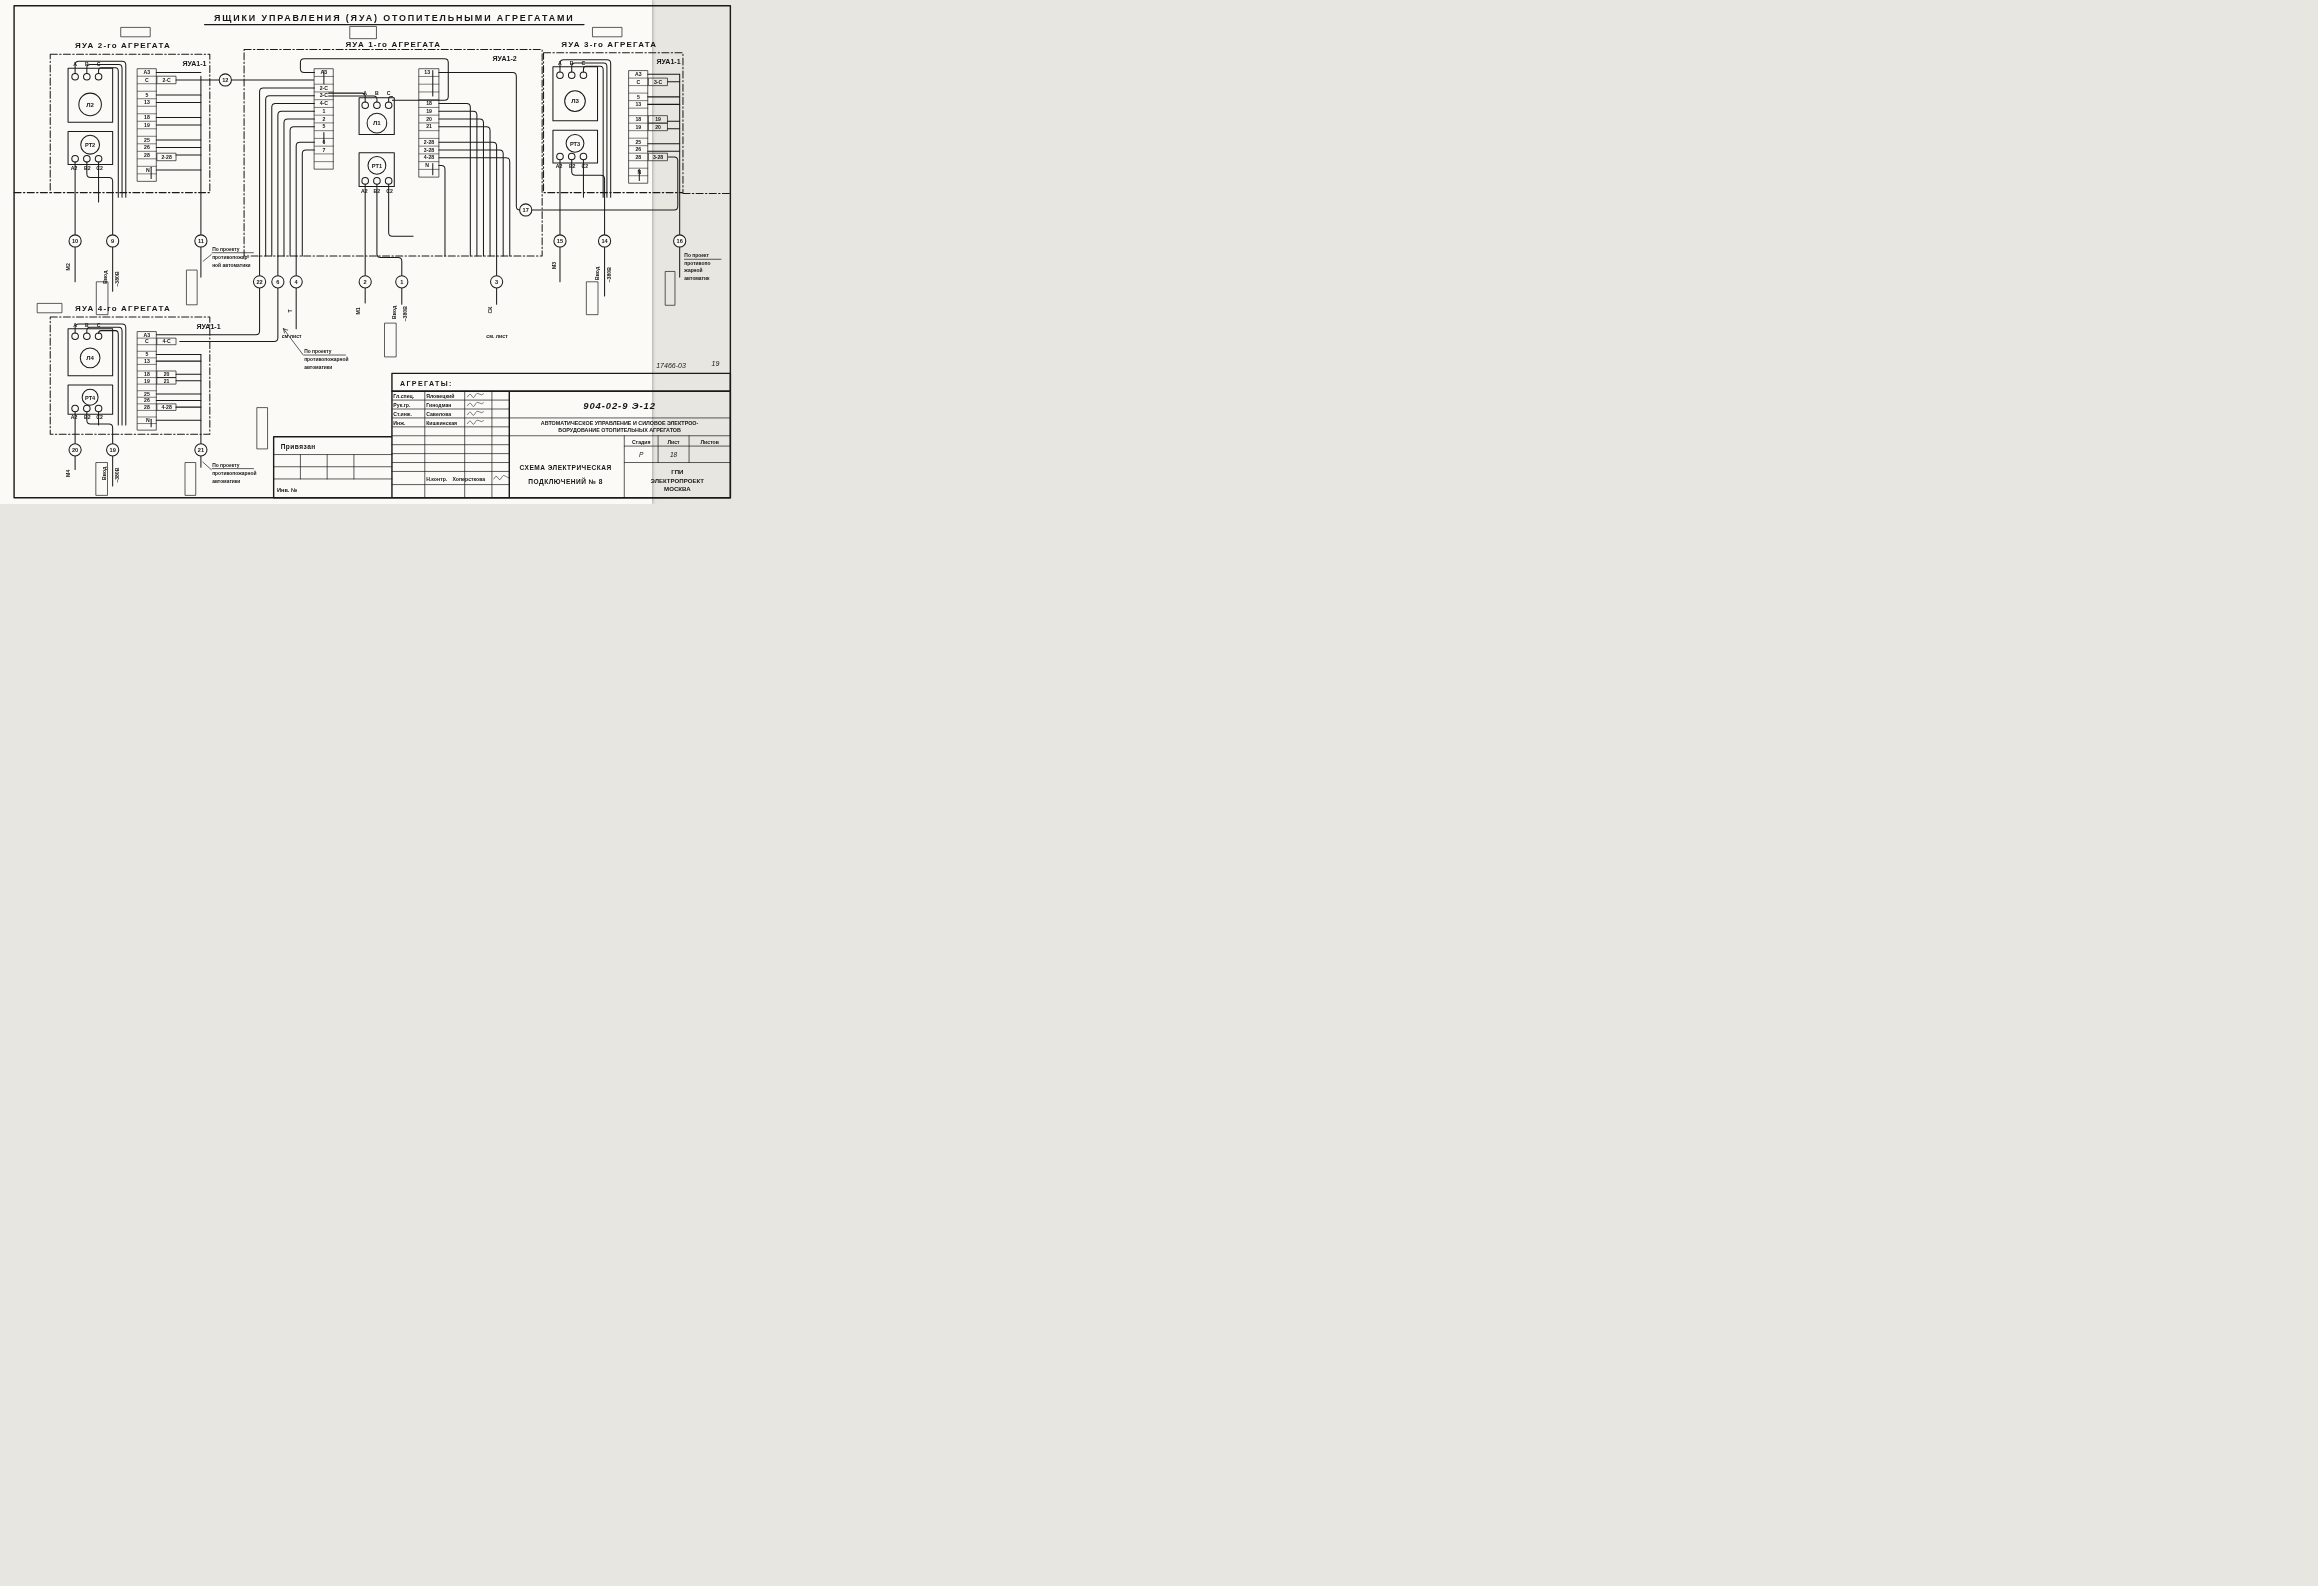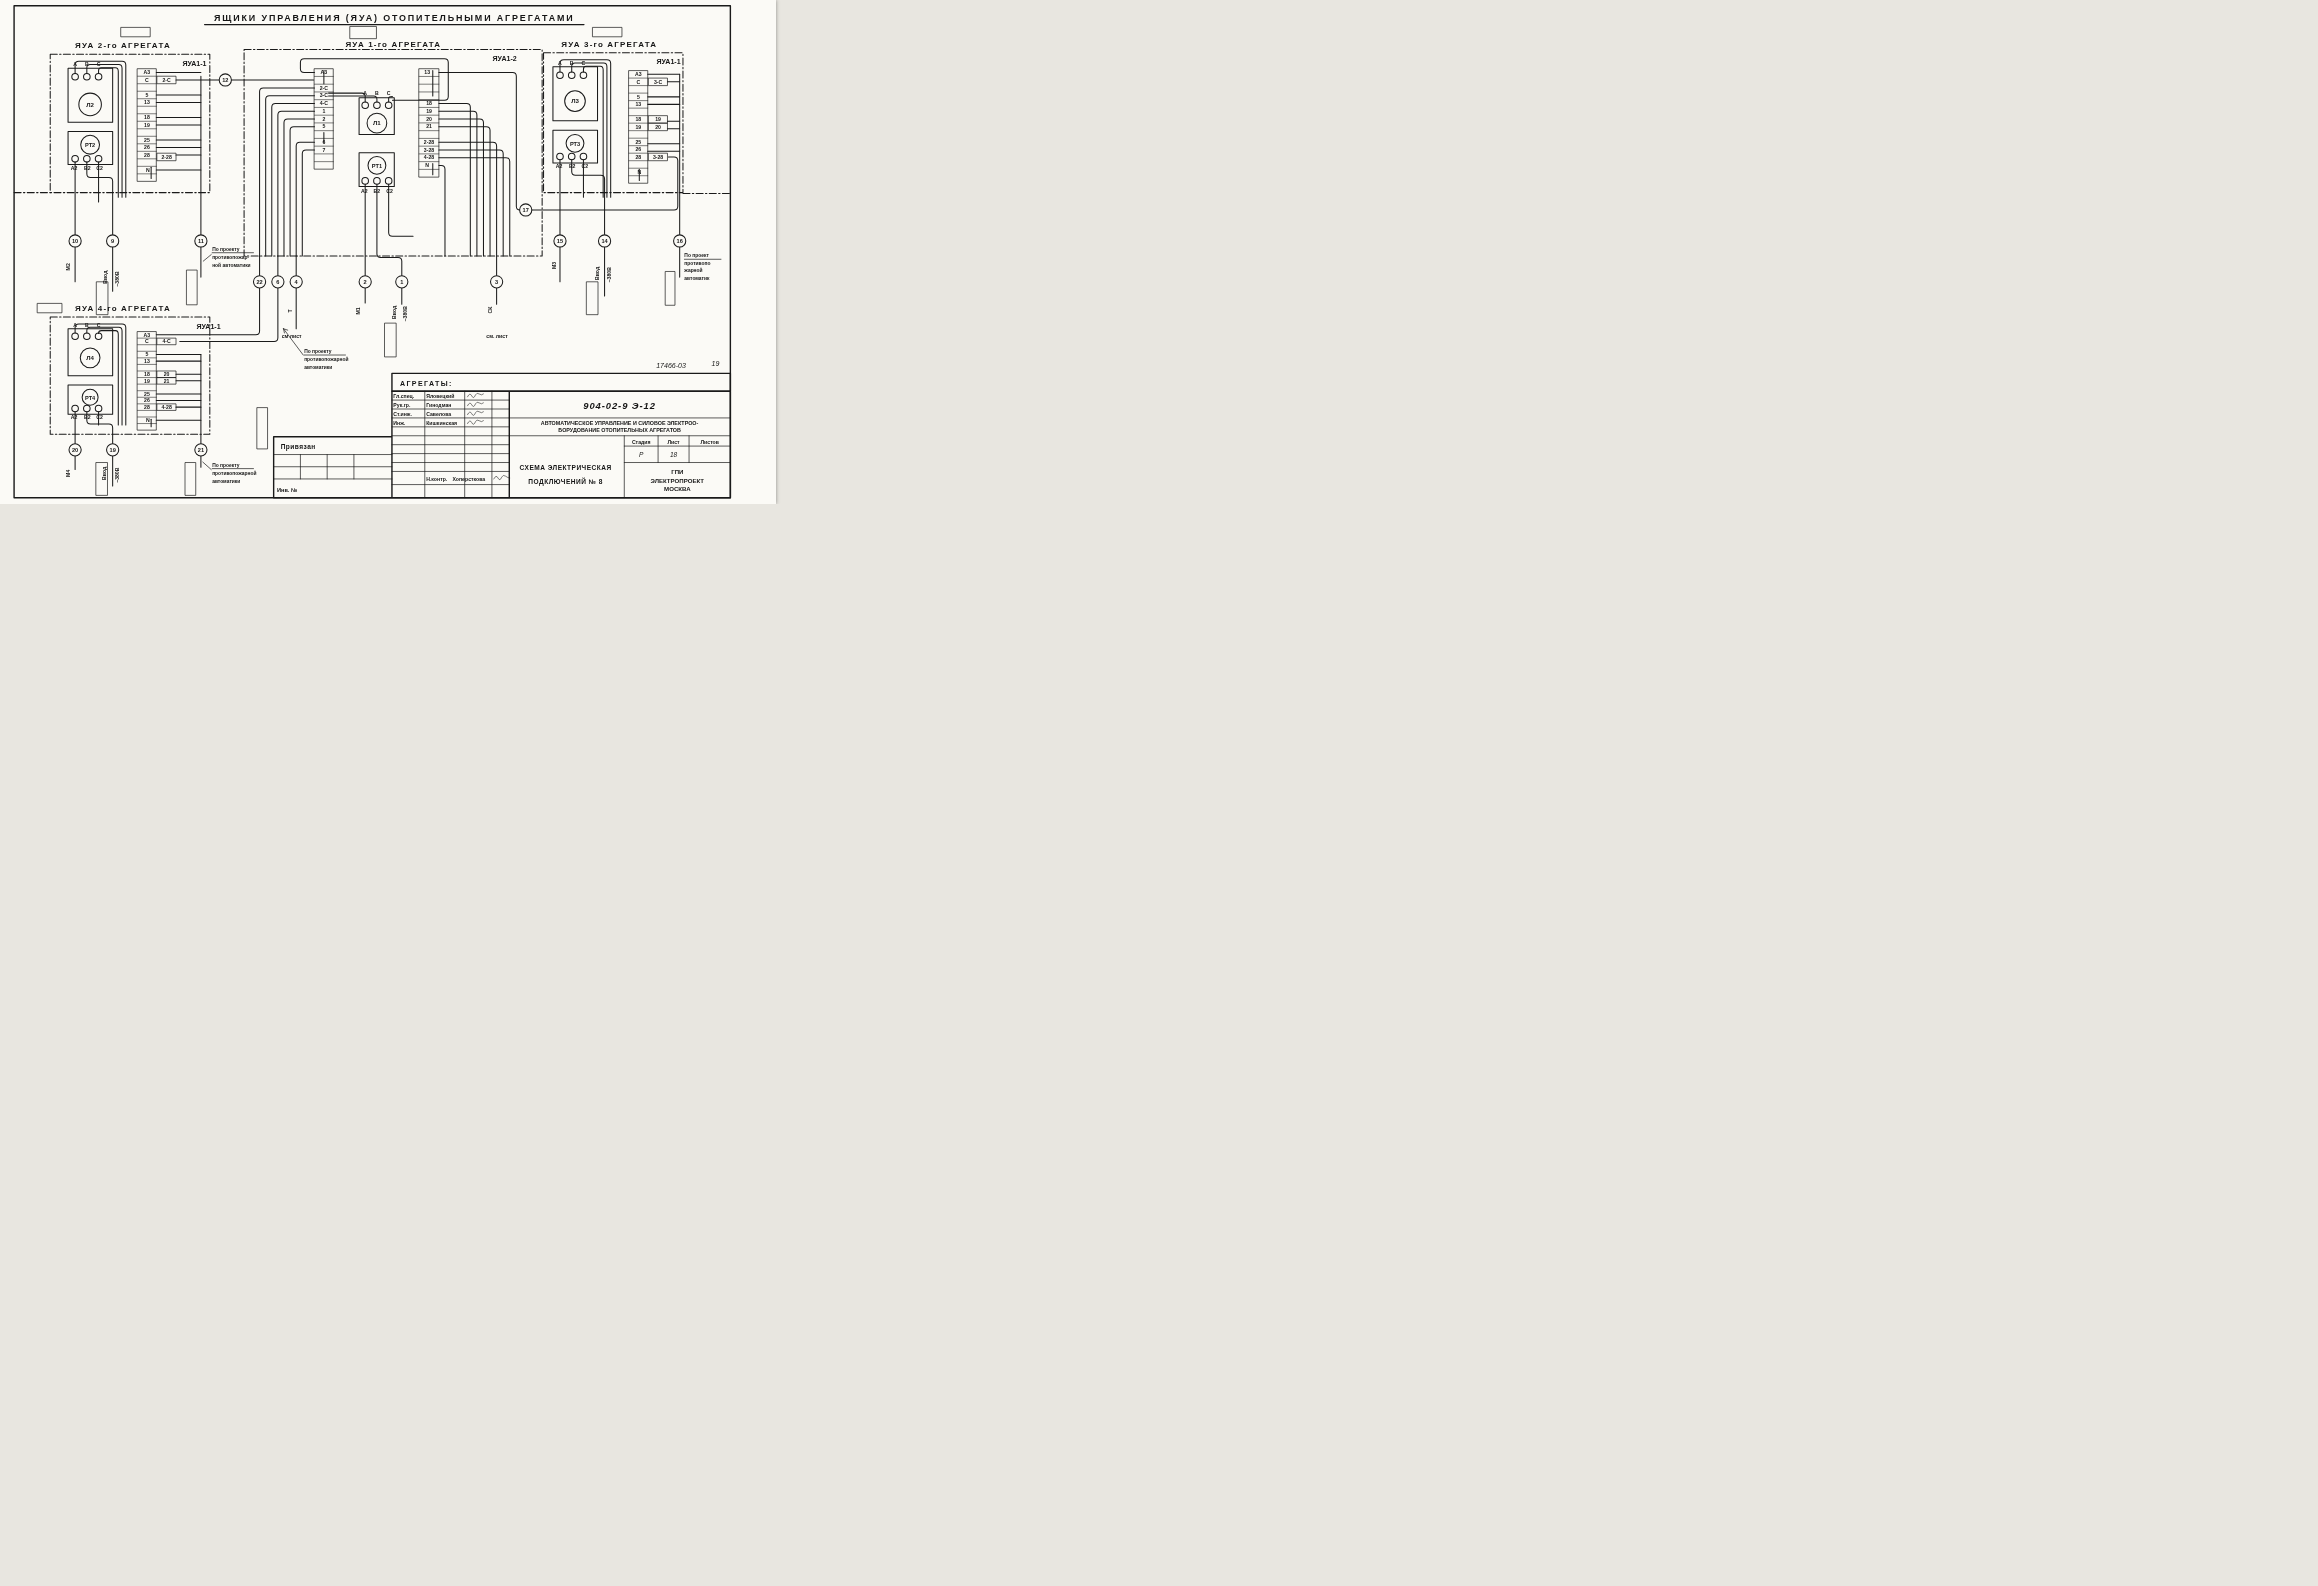--- a/index.html
+++ b/index.html
@@ -1,16 +1,16 @@
 <!DOCTYPE html>
 <html style="font-size:7.5px"><head>
 <meta charset="utf-8">
 <style>
   html,body{margin:0;padding:0;background:#e8e6e0;}
-  .page{width:776px;height:504px;background:#fbfaf6;position:relative;box-shadow:0 0 3.8px rgba(0,0,0,.4);}
+  .page{width:652px;height:504px;background:#fbfaf6;position:relative;box-shadow:0 0 3.8px rgba(0,0,0,.4);}
   svg{position:absolute;left:0;top:0;}
   svg text{font-family:"Liberation Sans",sans-serif;fill:#151515;font-weight:bold;}
   .s{stroke:#1a1a1a;stroke-width:2.2;fill:none;stroke-linecap:round;stroke-linejoin:round;}
   .s3{stroke-width:3;}
   .s15{stroke-width:1.5;}
   .s12{stroke-width:1.2;}
   .dd{stroke-dasharray:15 5 3 5;}
   .wh{fill:#fbfaf6;}
   .t10{font-size:10.5px;}
   .t11{font-size:11px;}

